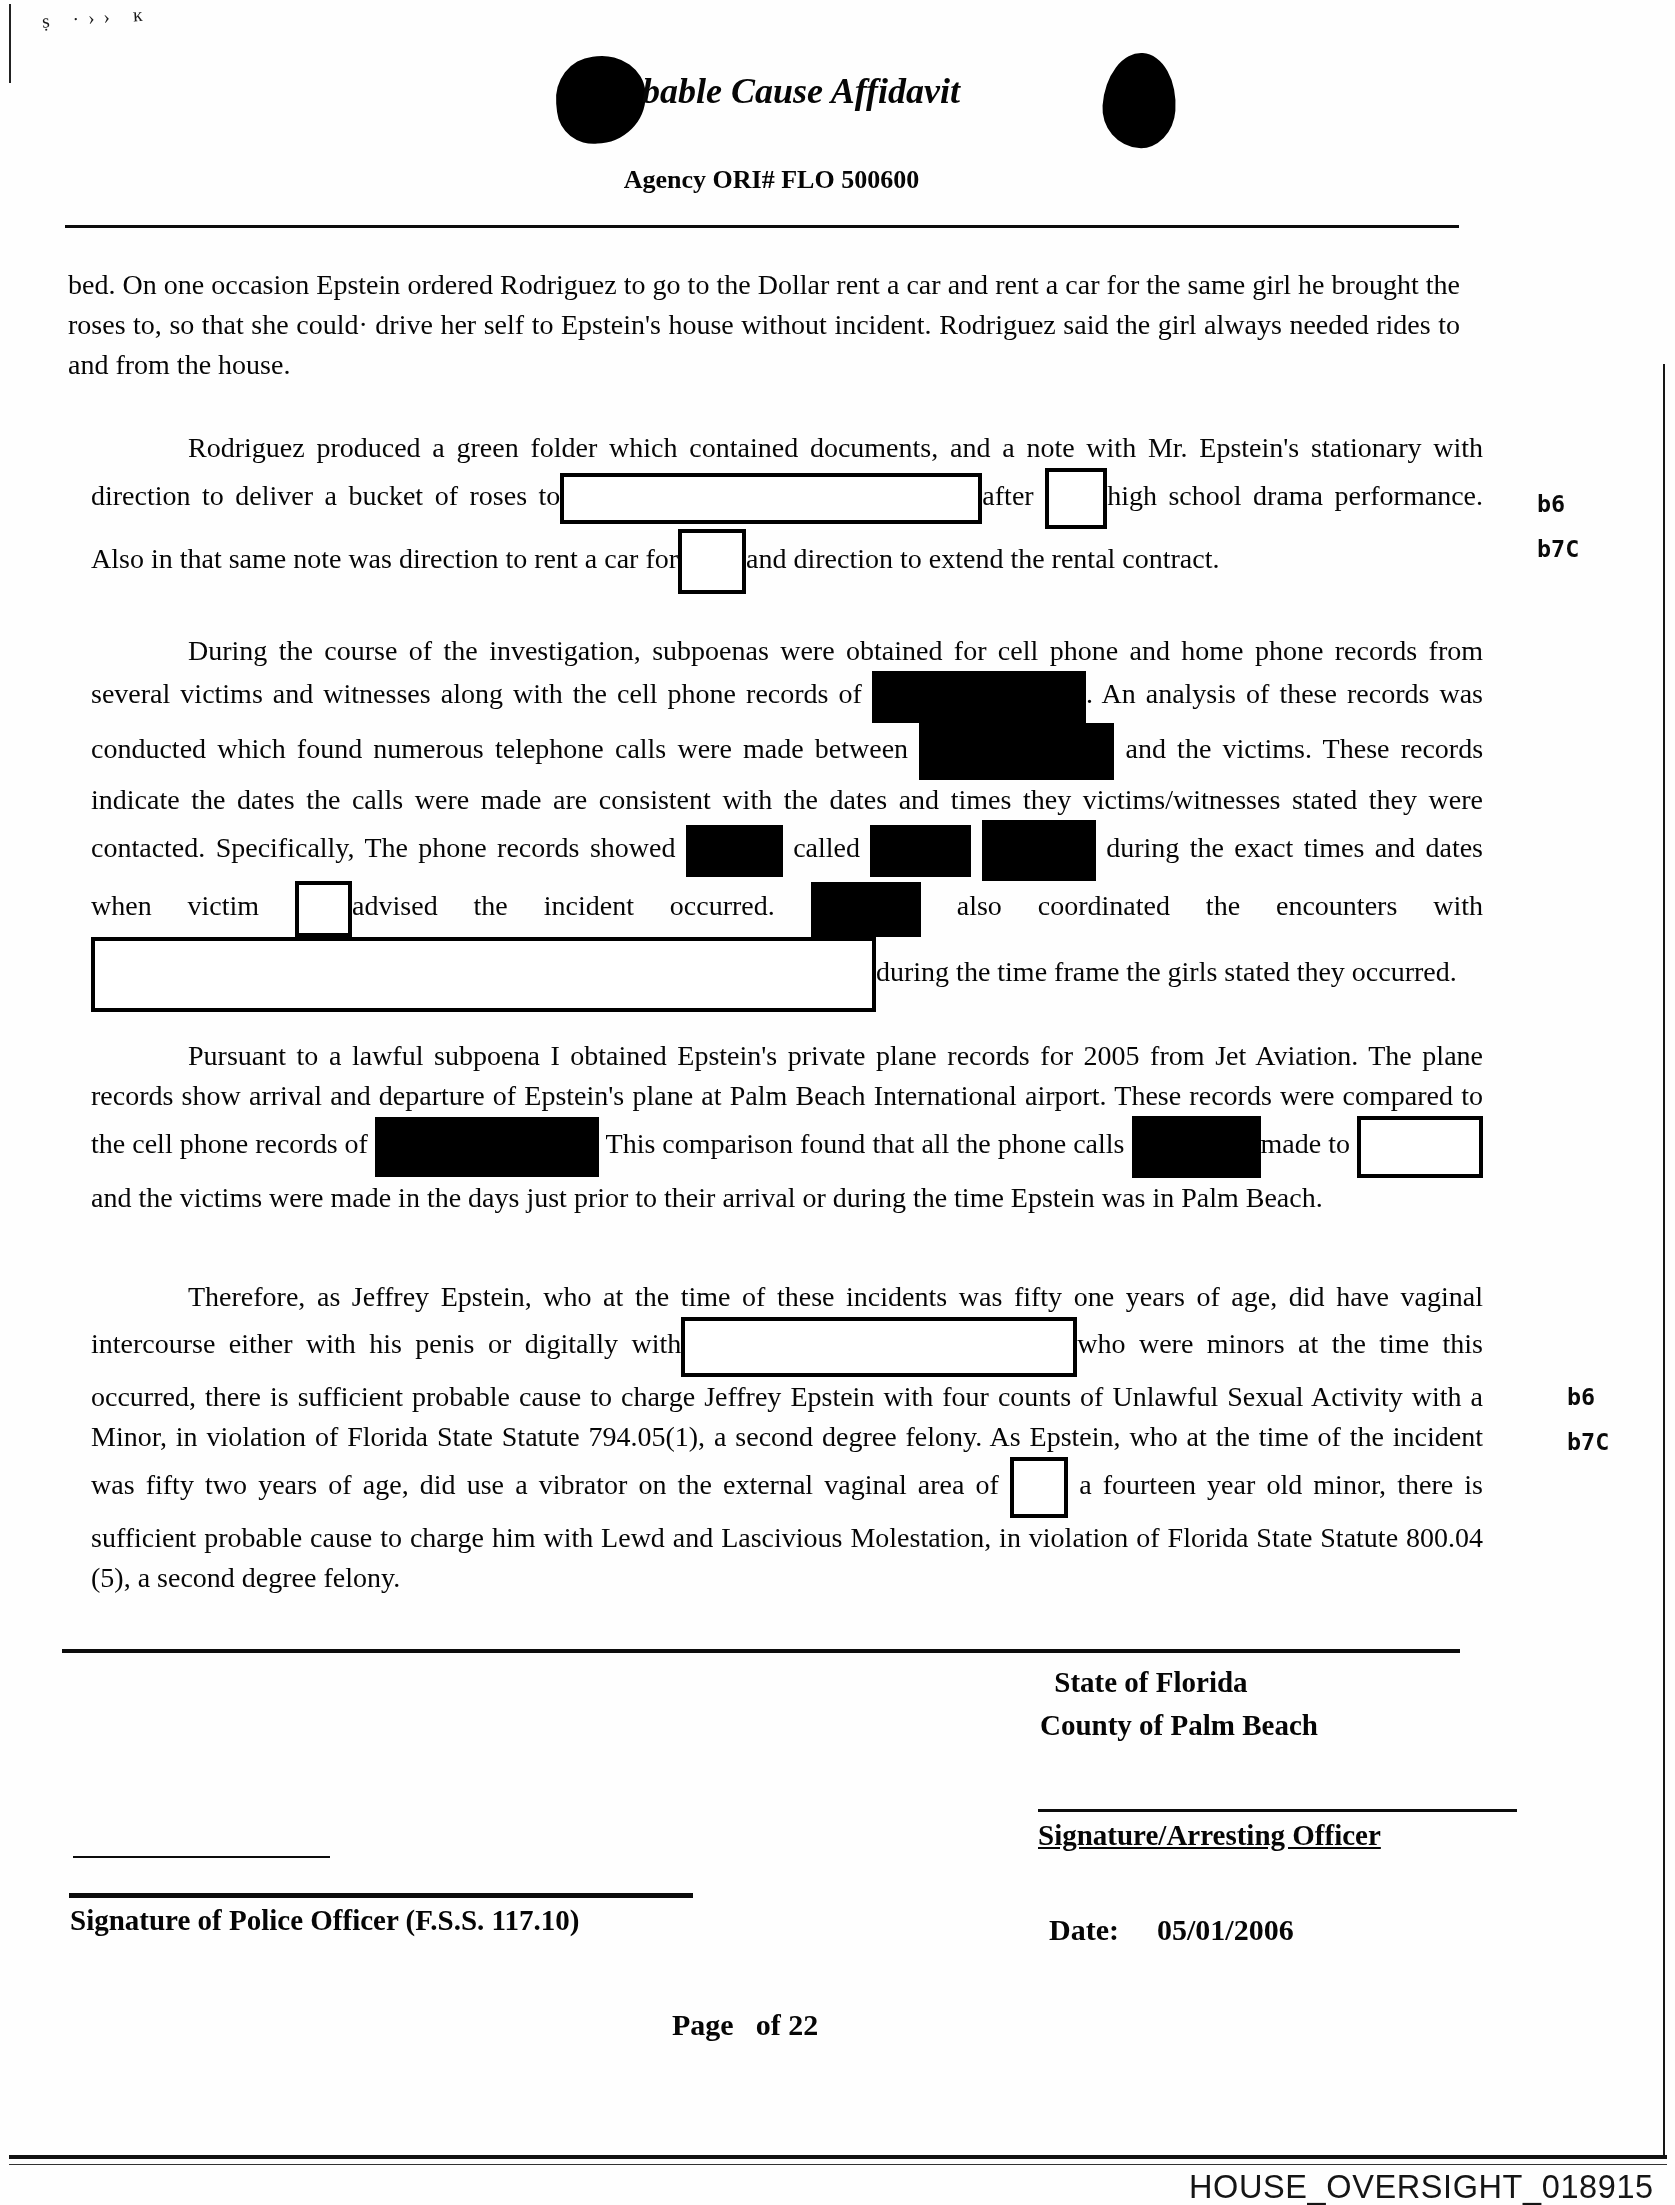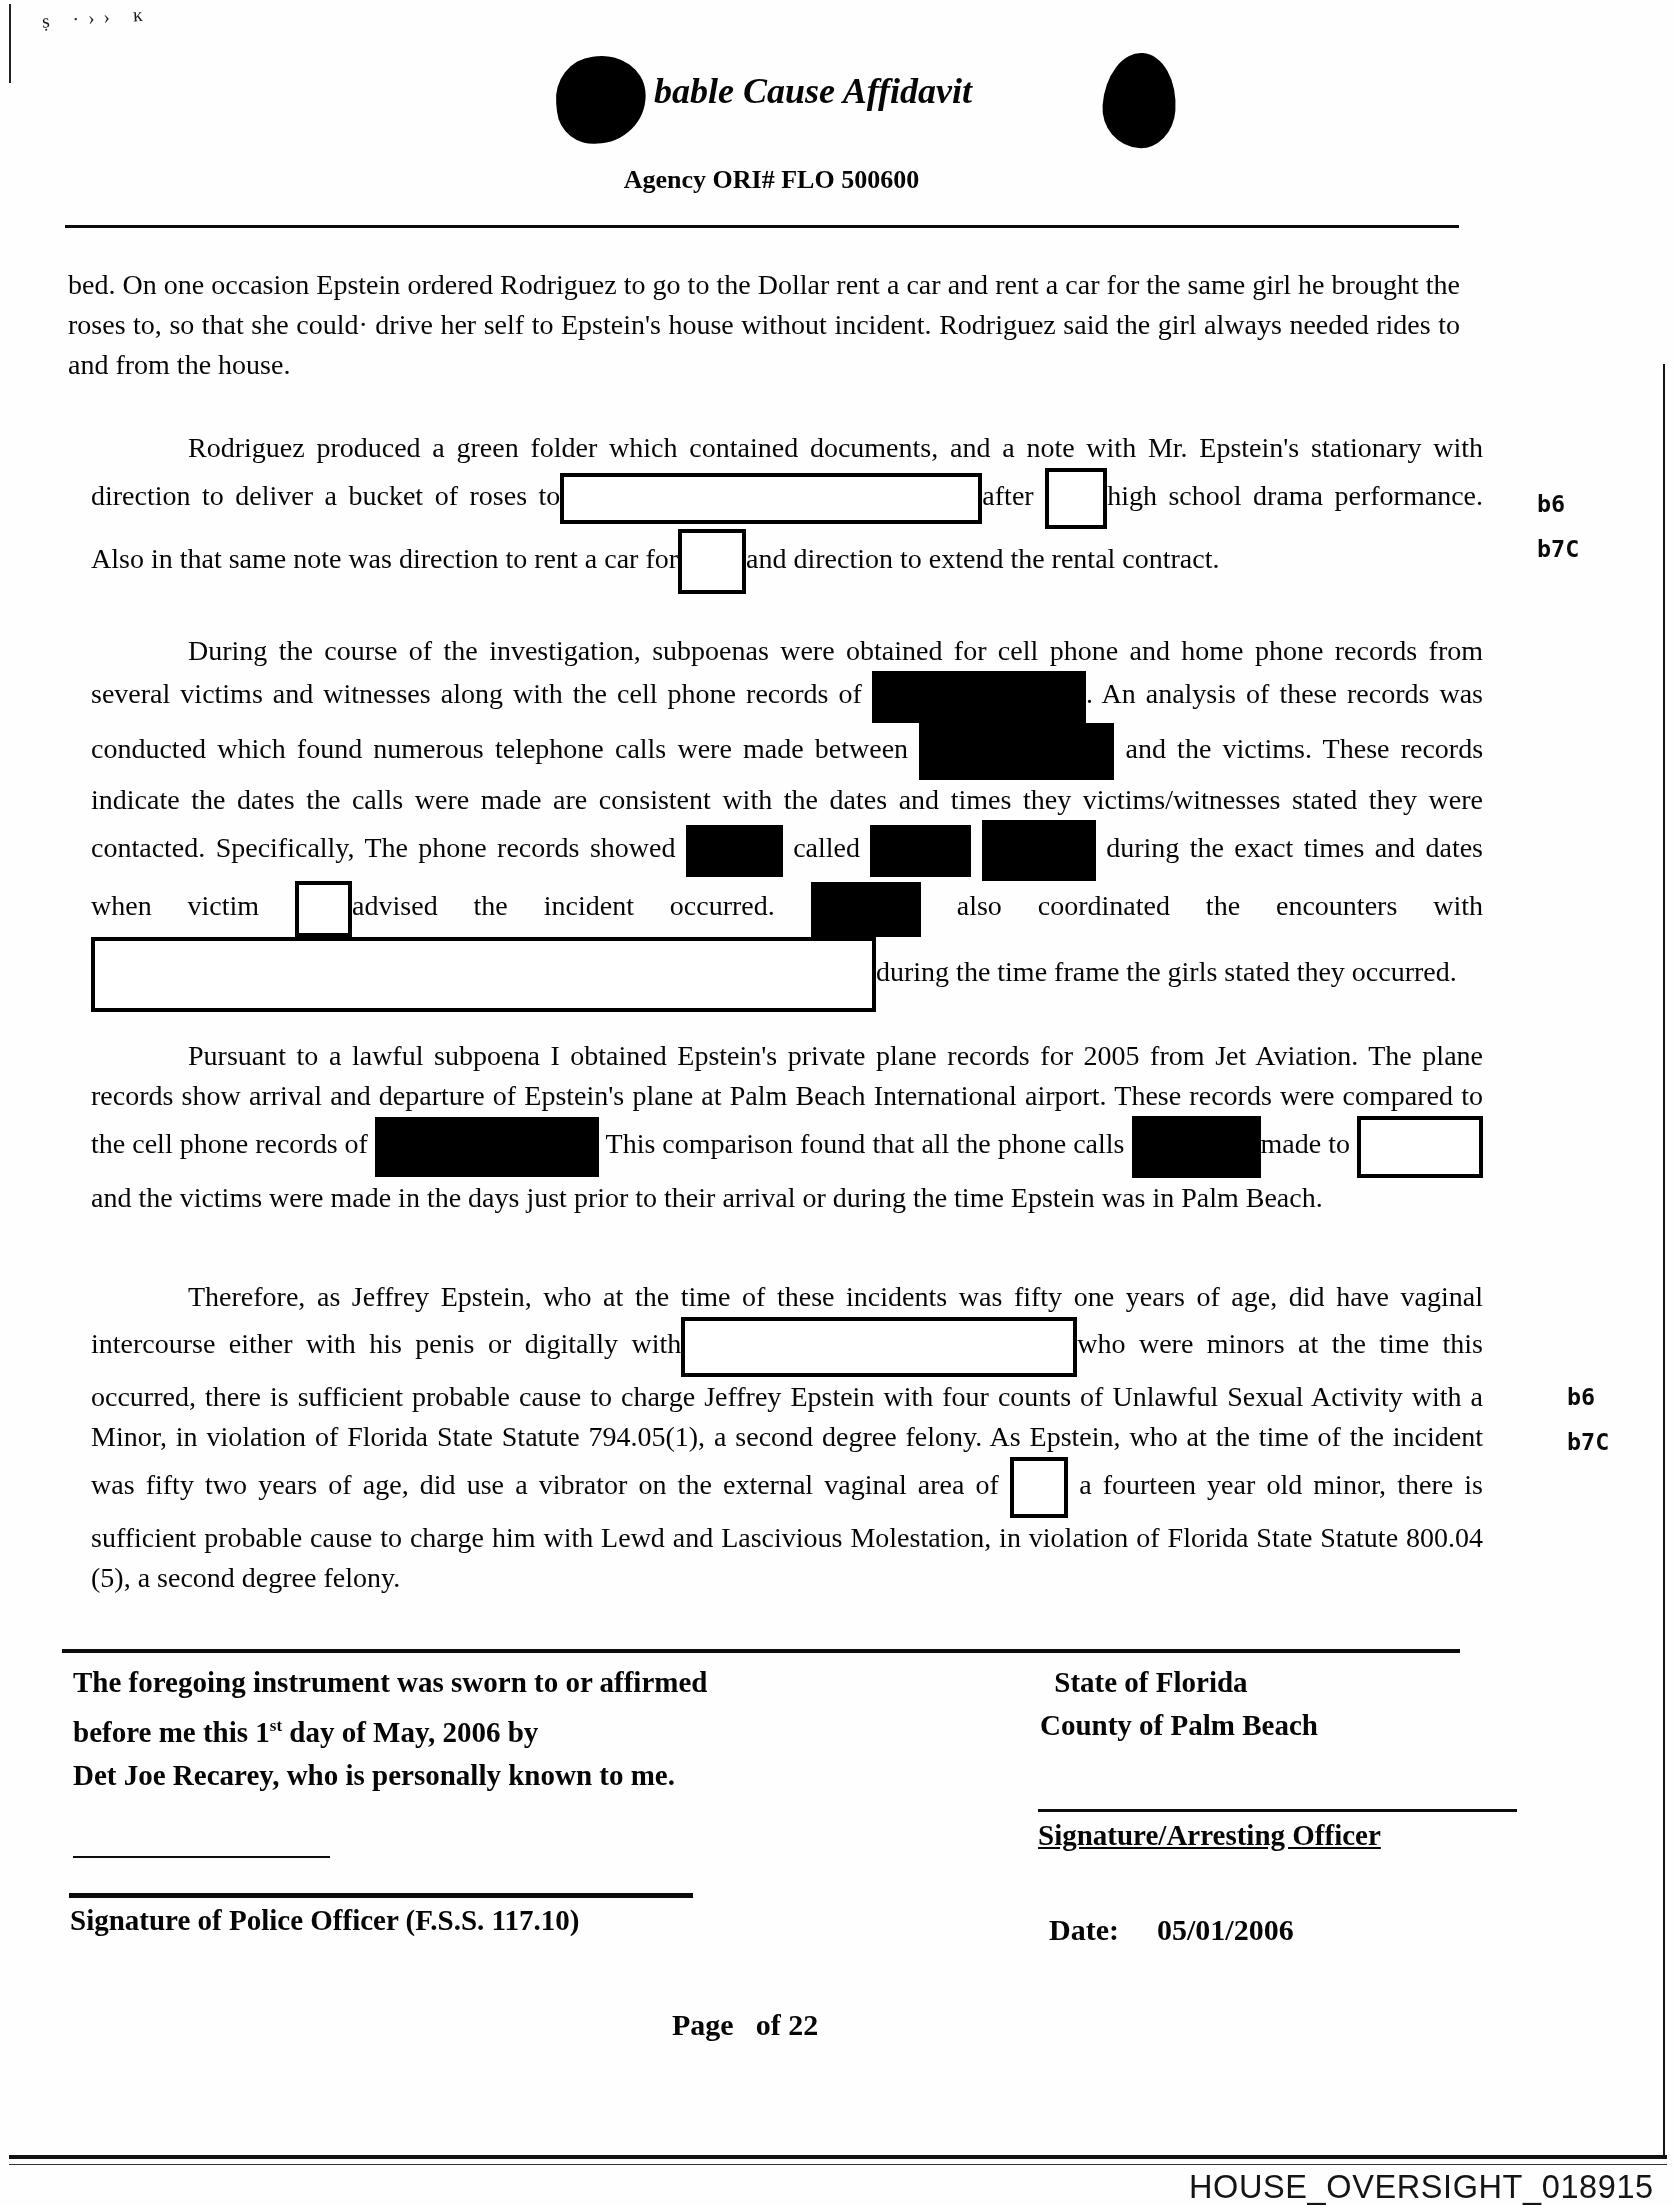--- a/index.html
+++ b/index.html
@@ -16,21 +16,21 @@
   .left-tick{position:absolute;left:9px;top:3.9px;width:1.9px;height:79px;background:#222;}
   .right-line{position:absolute;left:1663px;top:364px;width:1.9px;height:1793px;background:#161616;}
   .bottom-line{position:absolute;left:9px;top:2155px;width:1658px;height:3.9px;background:#111;}
   .bottom-line-thin{position:absolute;left:9px;top:2164px;width:1658px;height:1.3px;background:#333;}
   .doc-id{position:absolute;left:1189px;top:2169px;font-family:"Liberation Sans",sans-serif;font-size:32.5px;color:#151515;letter-spacing:0.6px;}
 
   
   .blob{position:absolute;background:#000;}
   .blob-left{left:556px;top:56px;width:90px;height:87px;border-radius:48% 52% 57% 43% / 52% 48% 57% 43%;transform:rotate(-6deg);}
   .blob-right{left:1103px;top:53px;width:73px;height:95px;border-radius:50% 50% 46% 54% / 58% 58% 42% 42%;transform:rotate(4deg);}
-  .title{position:absolute;left:642px;top:70px;font-size:36px;font-weight:bold;font-style:italic;margin-left:12px;}
+  .title{position:absolute;left:642px;top:70px;font-size:36px;font-weight:bold;font-style:italic;}
   .dept{position:absolute;left:385px;top:108px;width:773px;text-align:center;font-size:43px;font-weight:bold;letter-spacing:-0.6px;}
   .agency{position:absolute;left:385px;top:165px;width:773px;text-align:center;font-size:26px;font-weight:bold;}
   .rule{position:absolute;background:#0c0c0c;}
   .header-rule{left:65px;top:225px;width:1394px;height:3.2px;}
 
   
   .para{
     position:absolute;left:68px;width:1392px;
     font-size:28px;line-height:40px;text-align:justify;
   }
@@ -89,25 +89,20 @@
 
   <p class="para indent" style="top:1249px"><span>Therefore, as Jeffrey Epstein, who at the time of these incidents was fifty one years of age, did have vaginal intercourse either with his penis or digitally with</span><span class="rw" style="width:396px;height:60px"></span><span>who were minors at the time this occurred, there is sufficient probable cause to charge Jeffrey Epstein with four counts of Unlawful Sexual Activity with a Minor, in violation of Florida State Statute 794.05(1), a second degree felony. As Epstein, who at the time of the incident was fifty two years of age, did use a vibrator on the external vaginal area of</span> <span class="rw" style="width:58px;height:61px"></span> <span>a fourteen year old minor, there is sufficient probable cause to charge him with Lewd and Lascivious Molestation, in violation of Florida State Statute  800.04 (5),  a second degree felony.</span></p>
 
   <div class="bnote" style="left:1567px;top:1375px">
     <div>b6</div>
     <div>b7C</div>
   </div>
 
   <div class="rule sworn-rule"></div>
 
-  <div class="sworn-left">
-    <div>The foregoing instrument was sworn to or affirmed</div>
-    <div><span>before me this 1</span><sup>st</sup><span>  day of May,  2006  by</span></div>
-    <div>Det Joe Recarey, who is personally known to me.</div>
-  </div>
 
   <div class="sworn-right">
     <div class="st">State of Florida</div>
     <div>County of Palm Beach</div>
   </div>
 
   <div class="rule sig-arrest-rule"></div>
   <div class="sig-arrest-label">Signature/Arresting Officer</div>
 
   <div class="rule short-frag-rule"></div>

